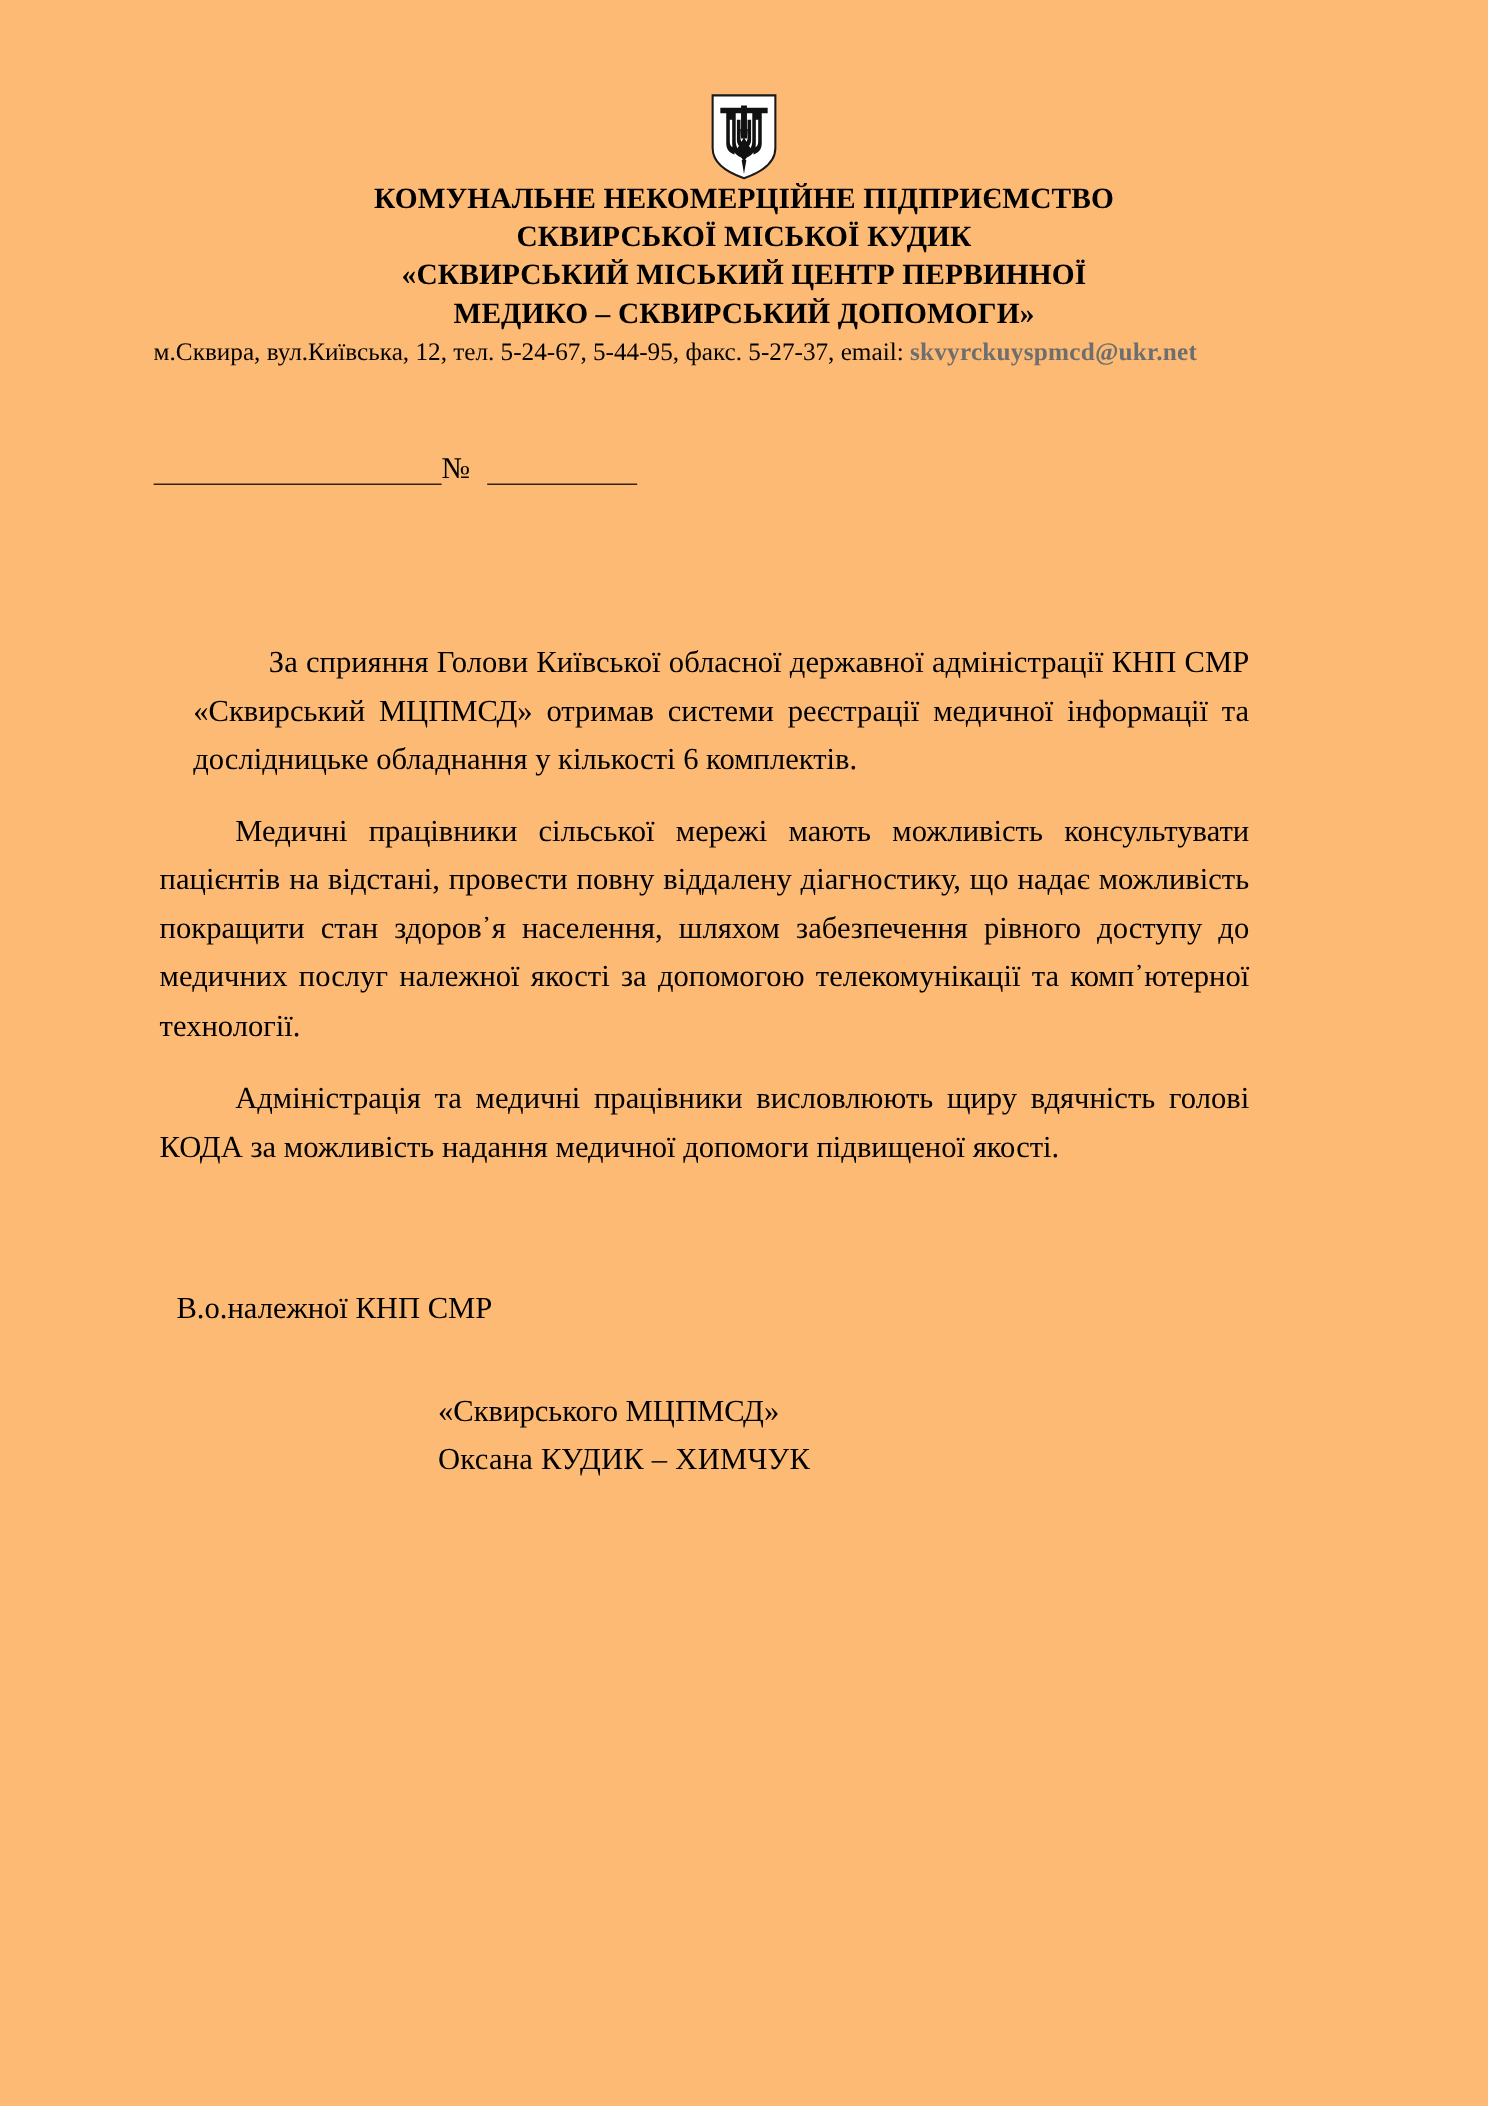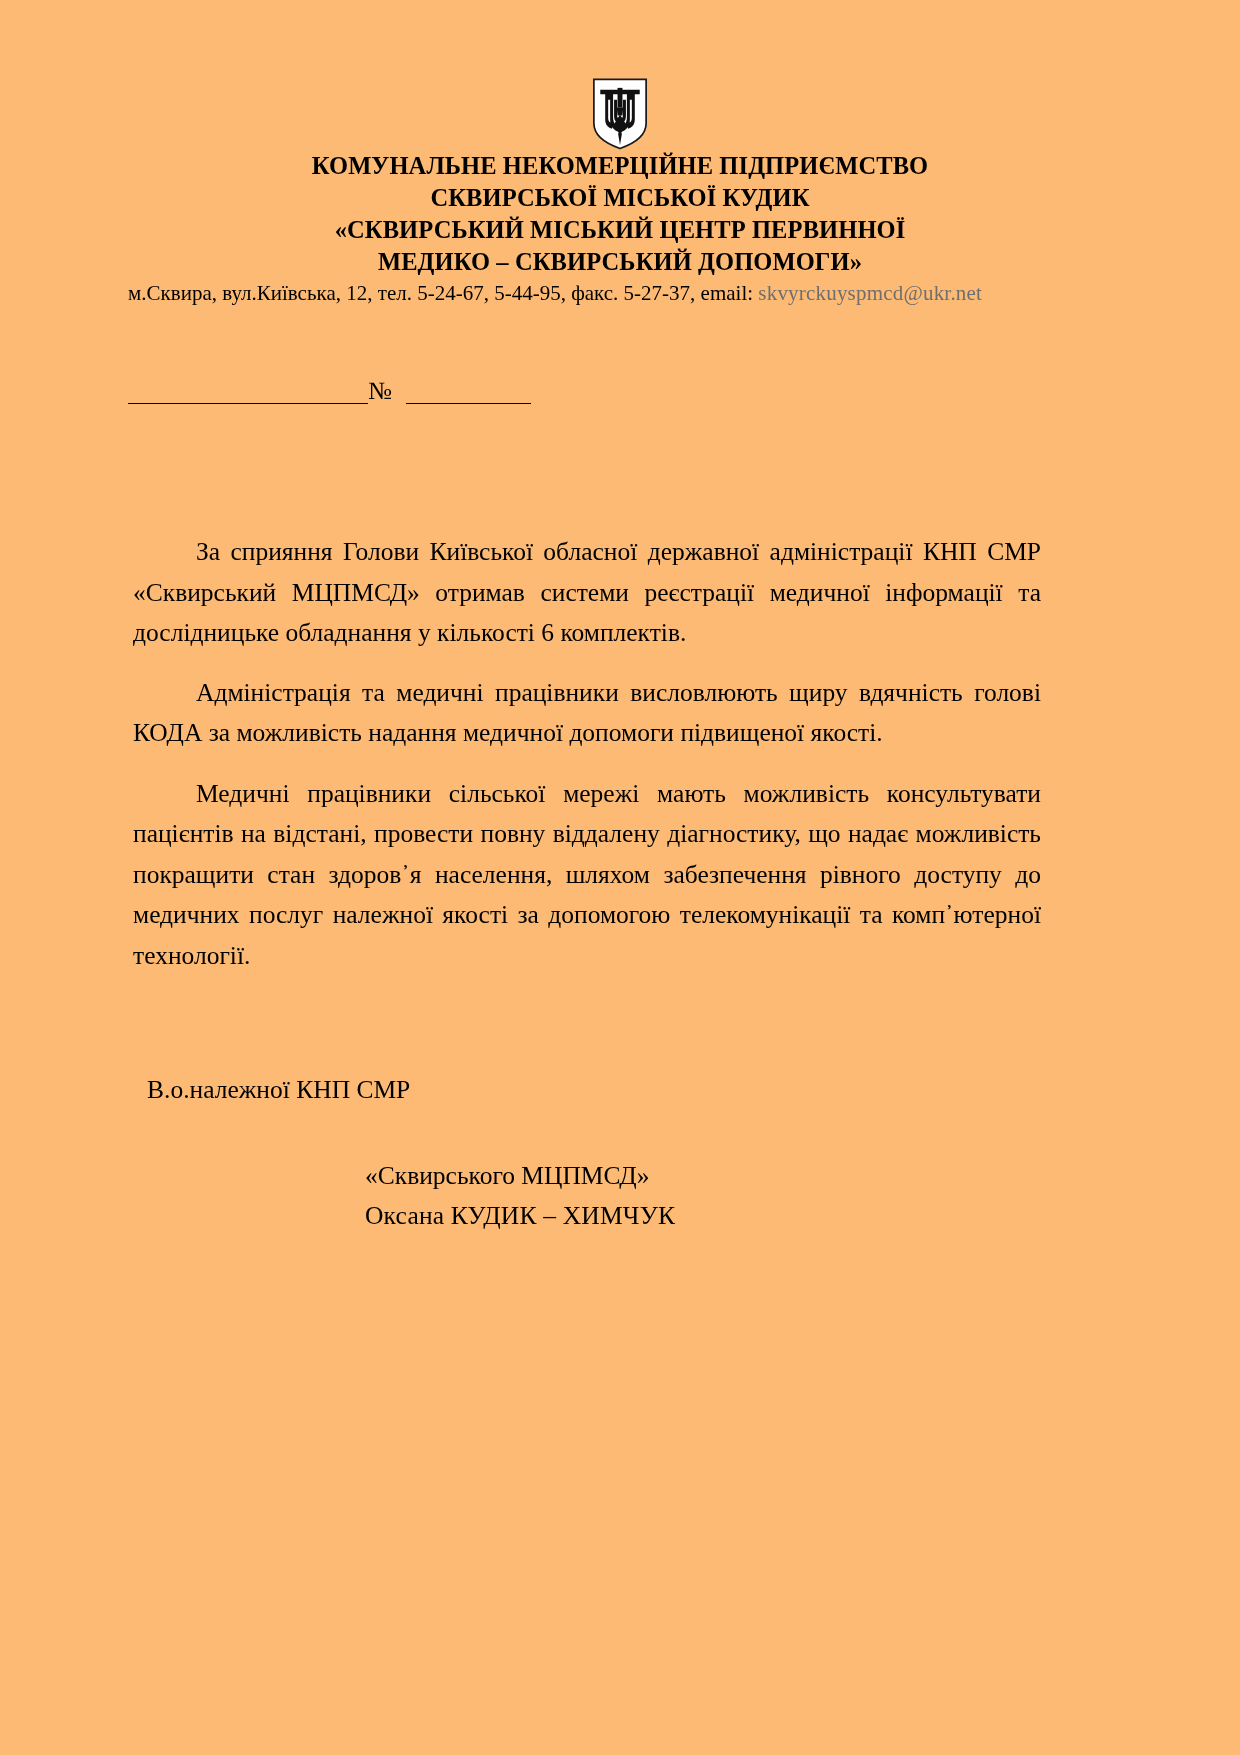--- a/index.html
+++ b/index.html
@@ -55,21 +55,21 @@
     position: absolute;
     top: 281px;
     left: 128px;
     right: 60px;
     font-size: 21px;
     line-height: 1.2;
     white-space: nowrap;
   }
   .contact .email {
     color: #6e6e6e;
-    font-weight: normal;
+    font-weight: bold;
     letter-spacing: 0.2px;
   }
 
   
   .refline {
     position: absolute;
     top: 378px;
     left: 128px;
     font-size: 23px;
     line-height: 1.25;
@@ -106,21 +106,21 @@
   .para {
     text-align: justify;
     text-justify: inter-word;
     text-indent: 63px;
     font-size: 25.5px;
     line-height: 40.5px;
     margin: 0 0 20px 0;
     hyphens: none;
   }
   .para:last-child { margin-bottom: 0; }
-  .para-gap-1 { margin-bottom: 19px; }
+  .para-gap-1 { margin-bottom: 19px; margin-left: 28px; }
   .para-gap-2 { margin-bottom: 20px; }
 
   
   .sign-block {
     position: absolute;
     top: 1070px;
     left: 133px;
     width: 908px;
     font-size: 25.5px;
     line-height: 40px;
@@ -186,22 +186,22 @@
   </div>
 
   <div class="refline">
     <span class="rule-long"></span>
     <span class="numsym">№</span>
     <span class="rule-short"></span>
   </div>
 
   <div class="body-block">
     <p class="para para-gap-1">За сприяння Голови Київської обласної державної адміністрації  КНП СМР «Сквирський МЦПМСД» отримав системи реєстрації медичної інформації та дослідницьке обладнання у кількості 6 комплектів.</p>
+    <p class="para para-gap-2">Медичні працівники сільської мережі мають можливість  консультувати пацієнтів на відстані, провести повну віддалену діагностику, що надає можливість покращити стан здоров᾽я населення,  шляхом забезпечення рівного доступу до медичних послуг належної якості за допомогою телекомунікації та комп᾽ютерної технології.</p>
     <p class="para">Адміністрація та медичні працівники  висловлюють щиру вдячність голові КОДА за можливість надання медичної допомоги підвищеної якості.</p>
-    <p class="para para-gap-2">Медичні працівники сільської мережі мають можливість  консультувати пацієнтів на відстані, провести повну віддалену діагностику, що надає можливість покращити стан здоров᾽я населення,  шляхом забезпечення рівного доступу до медичних послуг належної якості за допомогою телекомунікації та комп᾽ютерної технології.</p>
   </div>
 
   <div class="sign-block">
     <div class="sign-role">В.о.належної КНП СМР</div>
     <div class="sign-row">
       <span class="sign-org">«Сквирського  МЦПМСД»</span>
       <span class="sign-name">Оксана  КУДИК – ХИМЧУК</span>
     </div>
   </div>
 

